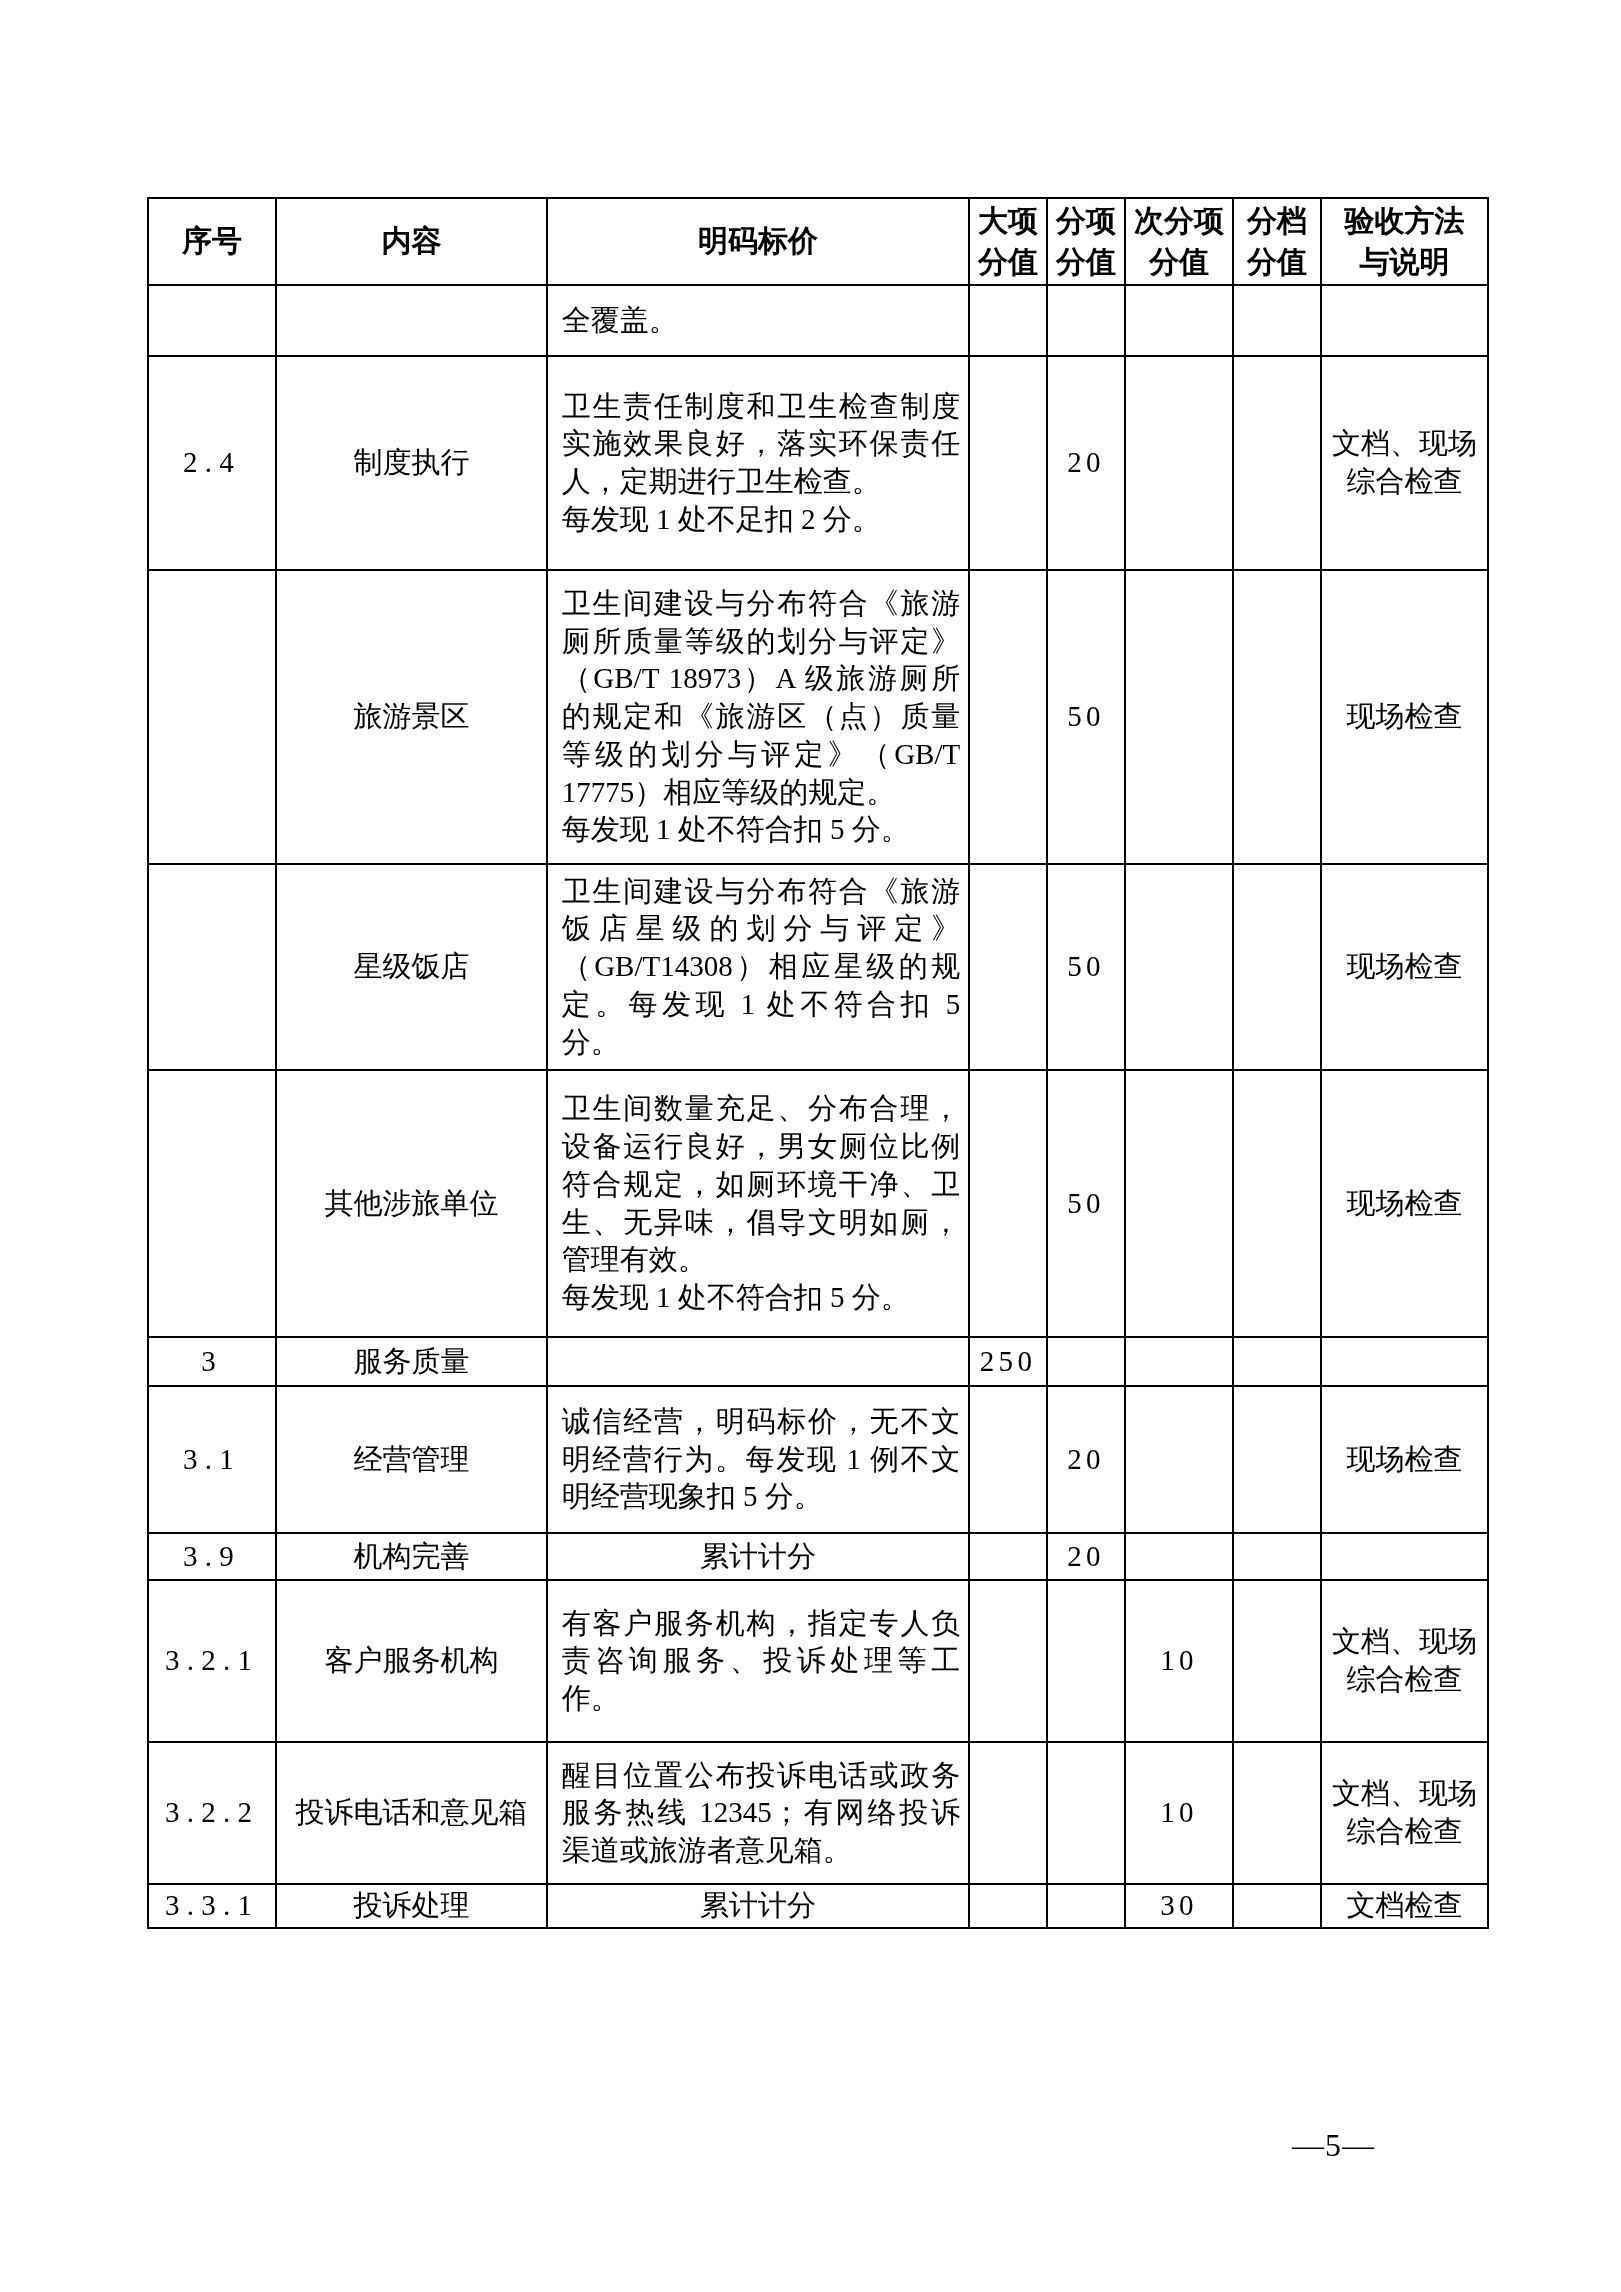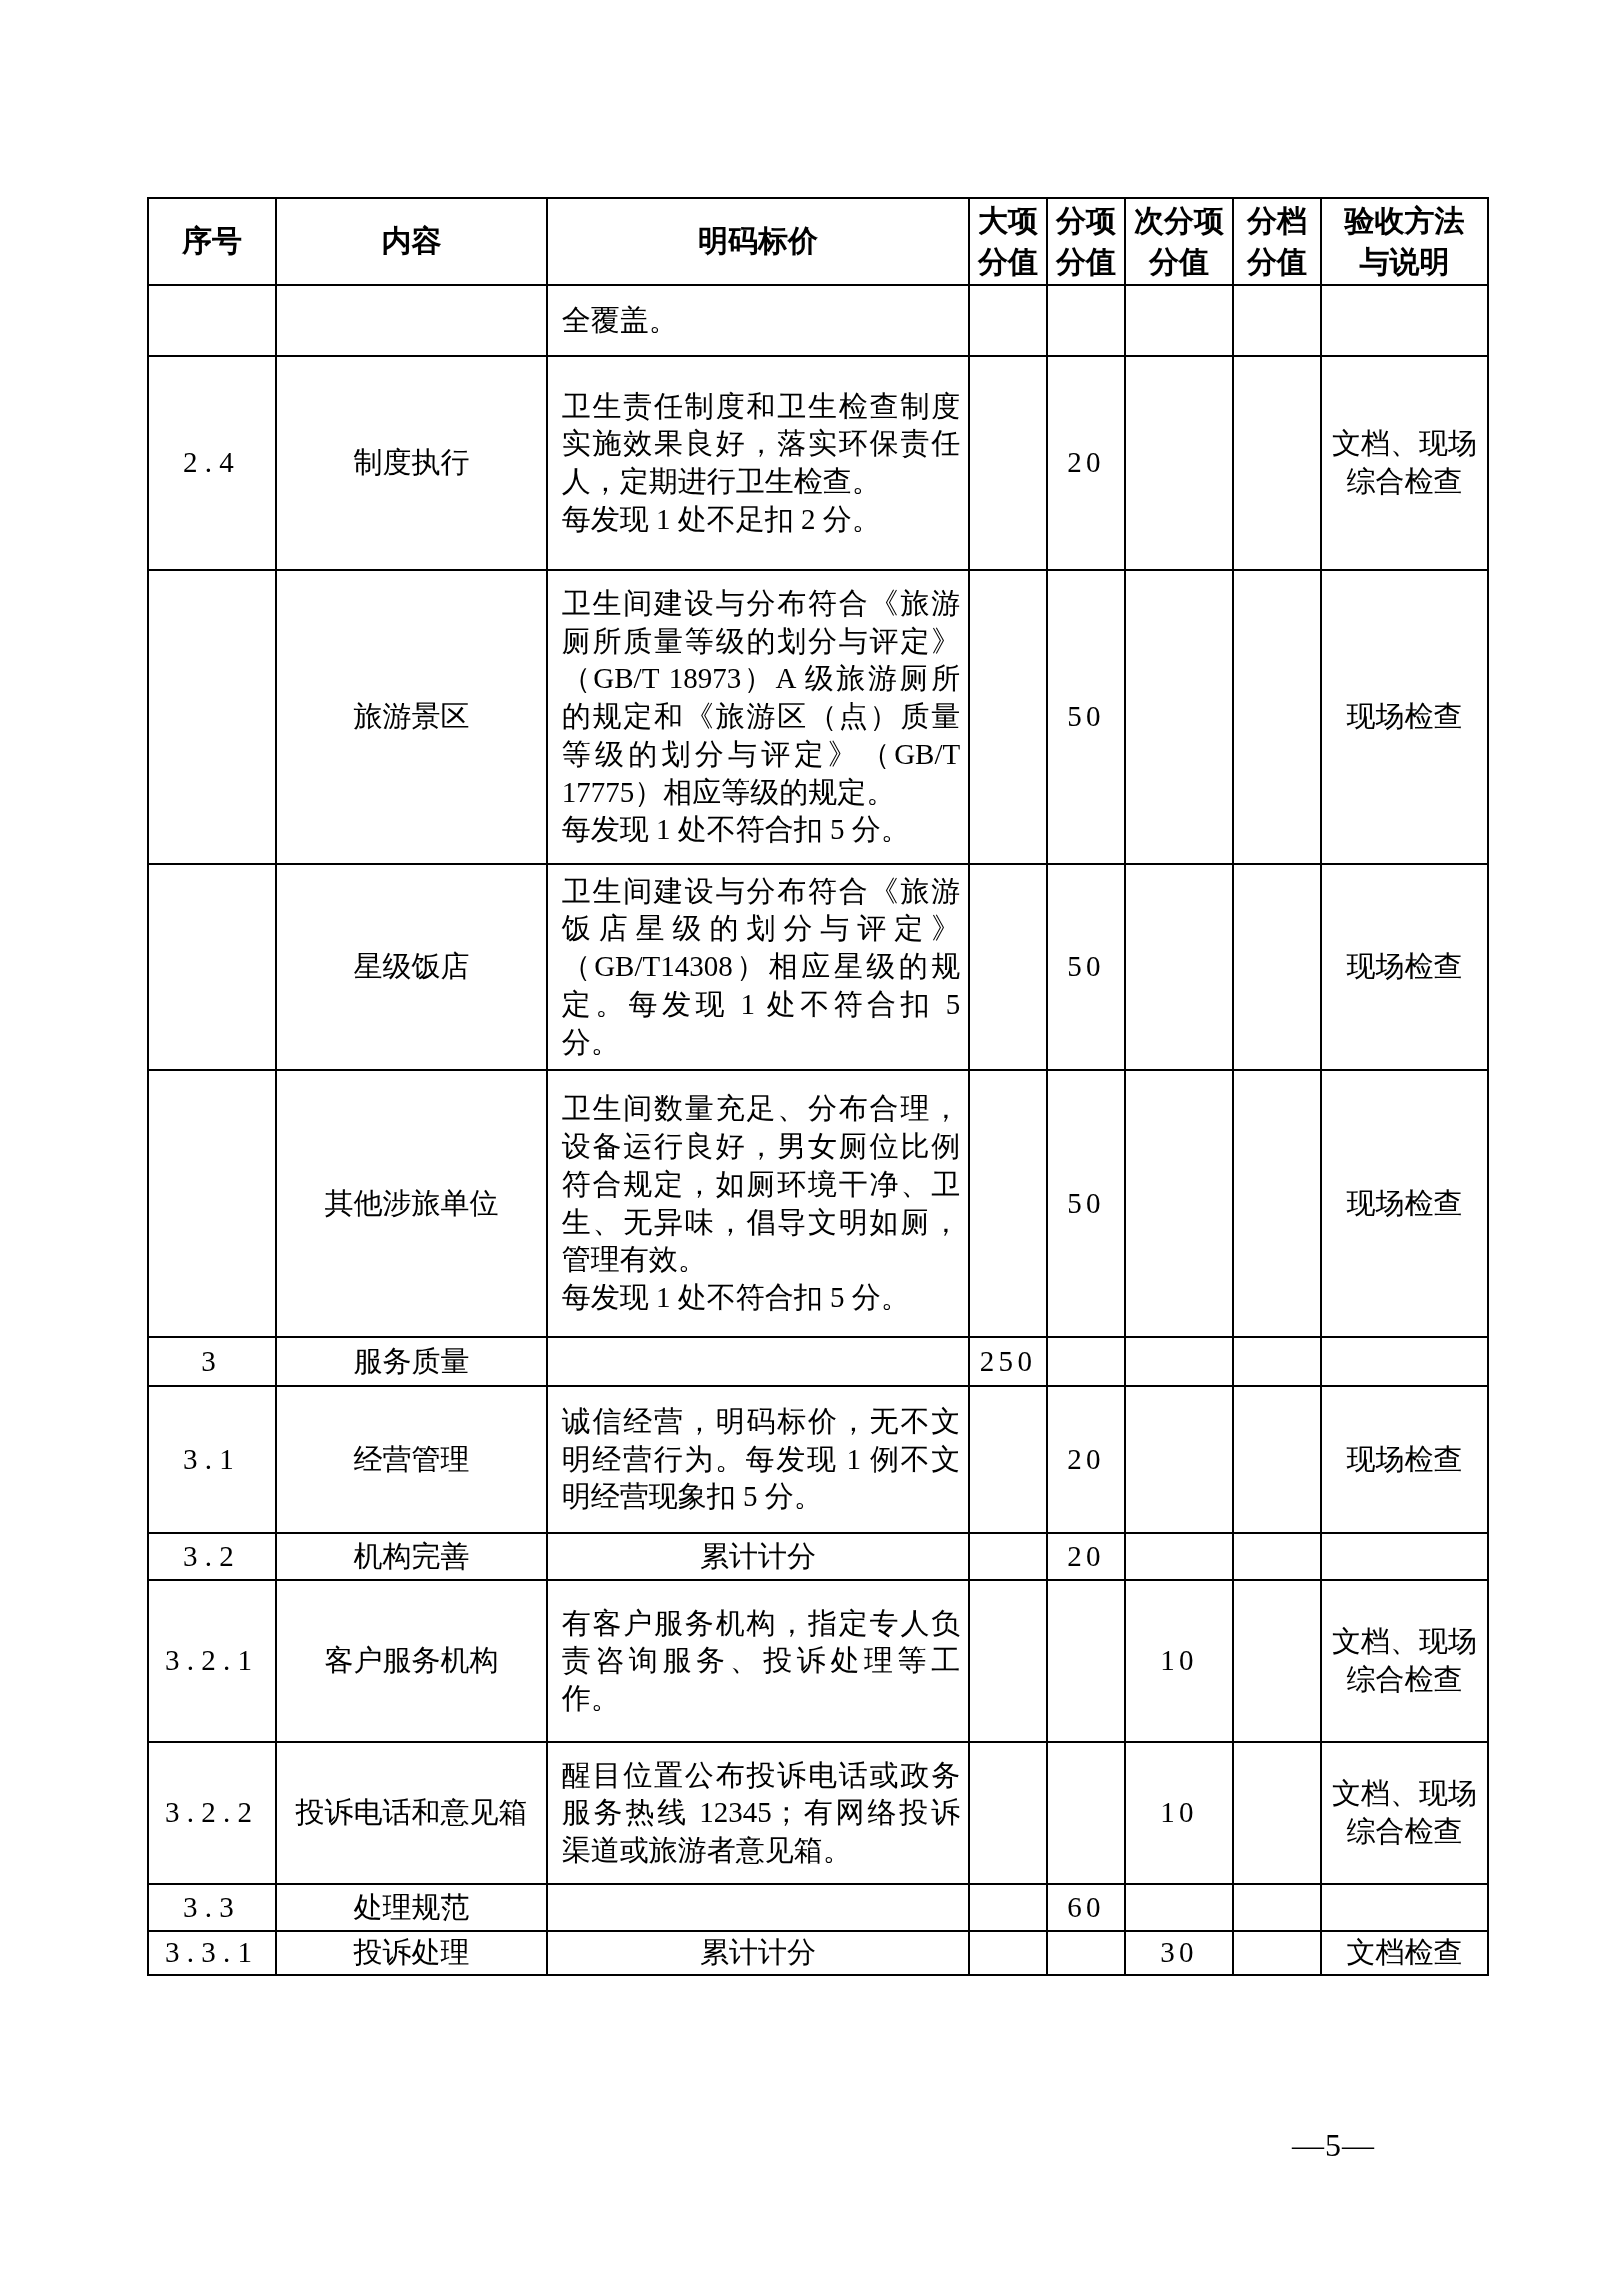--- a/index.html
+++ b/index.html
@@ -157,21 +157,21 @@
           <td class="col-no">3.1</td>
           <td class="col-content">经营管理</td>
           <td class="col-criteria crit-left">诚信经营，明码标价，无不文明经营行为。每发现 1 例不文明经营现象扣 5 分。</td>
           <td class="col-major"></td>
           <td class="col-sub">20</td>
           <td class="col-subsub"></td>
           <td class="col-tier"></td>
           <td class="col-method">现场检查</td>
         </tr>
         <tr style="height: 47px;">
-          <td class="col-no">3.2</td>
+          <td class="col-no">3.9</td>
           <td class="col-content">机构完善</td>
           <td class="col-criteria crit-center">累计计分</td>
           <td class="col-major"></td>
           <td class="col-sub">20</td>
           <td class="col-subsub"></td>
           <td class="col-tier"></td>
           <td class="col-method"></td>
         </tr>
         <tr style="height: 162px;">
           <td class="col-no">3.2.1</td>
@@ -186,30 +186,20 @@
         <tr style="height: 142px;">
           <td class="col-no">3.2.2</td>
           <td class="col-content">投诉电话和意见箱</td>
           <td class="col-criteria crit-left">醒目位置公布投诉电话或政务服务热线 12345；有网络投诉渠道或旅游者意见箱。</td>
           <td class="col-major"></td>
           <td class="col-sub"></td>
           <td class="col-subsub">10</td>
           <td class="col-tier"></td>
           <td class="col-method">文档、现场综合检查</td>
         </tr>
-        <tr style="height: 47px;">
-          <td class="col-no">3.3</td>
-          <td class="col-content">处理规范</td>
-          <td class="col-criteria crit-left"></td>
-          <td class="col-major"></td>
-          <td class="col-sub">60</td>
-          <td class="col-subsub"></td>
-          <td class="col-tier"></td>
-          <td class="col-method"></td>
-        </tr>
         <tr style="height: 44px;">
           <td class="col-no">3.3.1</td>
           <td class="col-content">投诉处理</td>
           <td class="col-criteria crit-center">累计计分</td>
           <td class="col-major"></td>
           <td class="col-sub"></td>
           <td class="col-subsub">30</td>
           <td class="col-tier"></td>
           <td class="col-method">文档检查</td>
         </tr>

